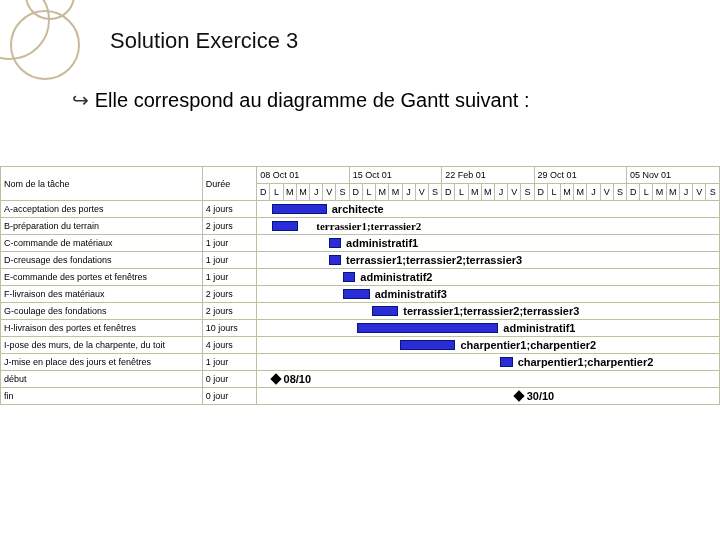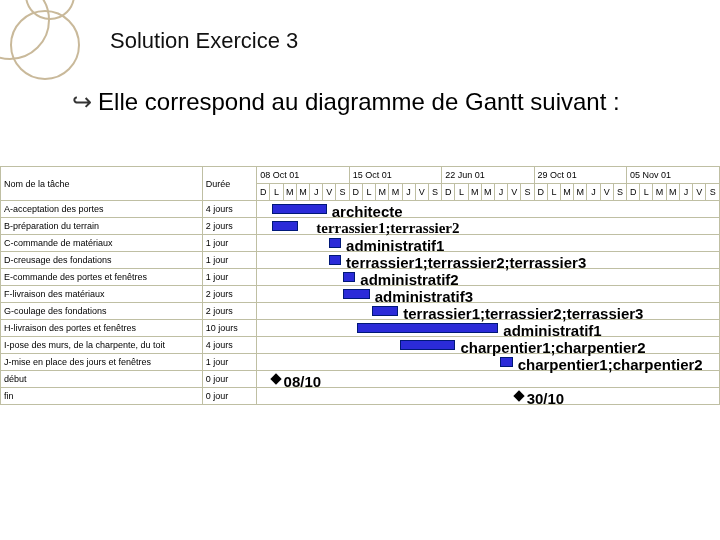--- a/index.html
+++ b/index.html
@@ -3,31 +3,31 @@
 <meta charset="utf-8">
 <style>
 *{box-sizing:border-box;margin:0;padding:0}
 body{width:720px;height:540px;background:#fff;font-family:Arial,sans-serif;position:relative;overflow:hidden}
 .deco{position:absolute;top:-20px;left:-30px;width:110px;height:110px;pointer-events:none}
 .deco .c{position:absolute;border:2px solid #c9b99a;border-radius:50%}
 .deco .c1{width:80px;height:80px;top:0;left:0}
 .deco .c2{width:70px;height:70px;top:30px;left:40px}
 .deco .c3{width:50px;height:50px;top:-10px;left:55px}
 .title{font-size:22px;font-weight:400;padding:28px 0 0 110px;color:#111}
-.bullet{font-size:24px;padding:34px 0 0 72px}
+.bullet{font-size:20px;padding:34px 0 0 72px}
 .bullet::before{content:"↪";margin-right:6px;color:#333}
 .gantt{position:absolute;left:0;top:166px;width:720px;font-size:9px;color:#000}
 table{border-collapse:collapse;width:100%}
 td,th{border:1px solid #bfbfa3;padding:1px 3px;height:17px;text-align:left;font-weight:normal;white-space:nowrap}
 .dur{width:46px;}
 .nm{width:170px}
 .tl{position:relative;padding:0!important}
 .dayhdr td{text-align:center;padding:1px 0;width:11px}
 .bar{position:absolute;height:10px;top:3px;background:#2b2bd8;border:1px solid #001878}
-.lbl{position:absolute;top:2px;font-size:15px;font-weight:bold;color:#000;white-space:nowrap}
+.lbl{position:absolute;top:2px;font-size:11px;font-weight:bold;color:#000;white-space:nowrap}
 .dia{position:absolute;width:8px;height:8px;top:4px;background:#000;transform:rotate(45deg)}
 .datecol{width:78px}
 .dhdr{background:#fff}
 </style>
 </head>
 <body>
 
 <div class="deco">
   <div class="c c1"></div>
     <div class="c c2"></div>
@@ -38,21 +38,21 @@
 <p class="bullet">Elle correspond au diagramme de Gantt suivant :</p>
 
 <div class="gantt">
 <table>
   <tbody>
         <tr class="dhdr">
     <td rowspan="2" class="nm">Nom de la tâche</td>
     <td rowspan="2" class="dur">Durée</td>
     <td class="datecol" colspan="7">08 Oct 01</td>
     <td class="datecol" colspan="7">15 Oct 01</td>
-    <td class="datecol" colspan="7">22 Jun 01</td>
+    <td class="datecol" colspan="7">22 Feb 01</td>
     <td class="datecol" colspan="7">29 Oct 01</td>
     <td class="datecol" colspan="7">05 Nov 01</td>
   </tr>
   <tr class="dayhdr" id="dayrow">
           <td>D</td>
           <td>L</td>
           <td>M</td>
           <td>M</td>
           <td>J</td>
           <td>V</td>

